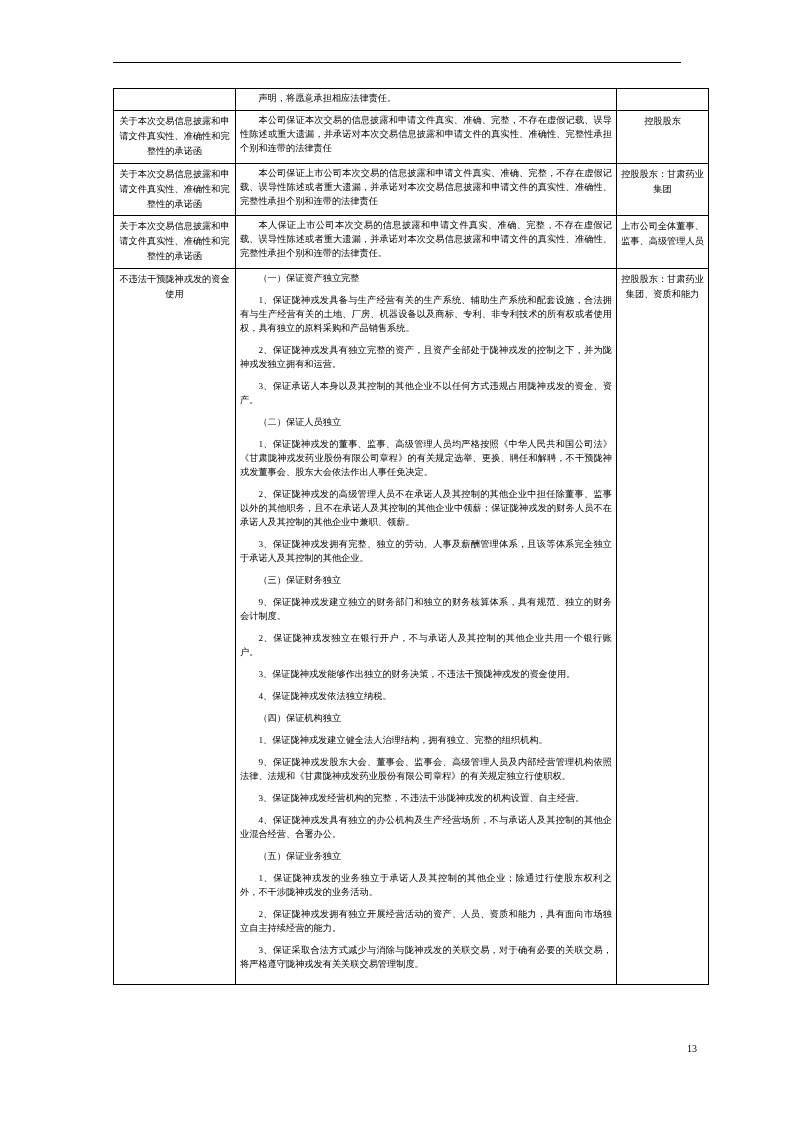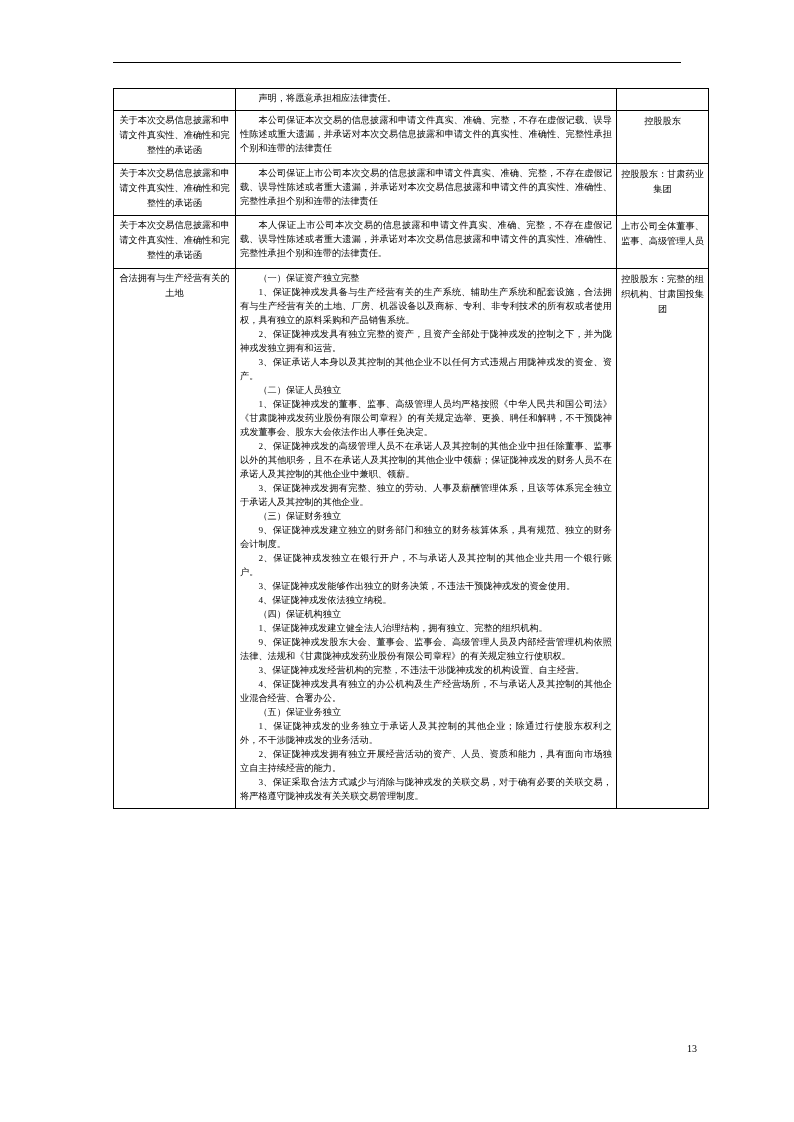--- a/index.html
+++ b/index.html
@@ -58,37 +58,36 @@
   .mid {
     vertical-align: middle;
   }
   .p {
     margin: 0;
     text-indent: 2em;
   }
   .item-text {
     display: block;
     line-height: 1.62;
-    font-family: Liberation Mono, monospace;
   }
   .party-text {
     display: block;
     line-height: 1.62;
   }
   .page-number {
     position: absolute;
     left: 16px;
     top: 1043px;
     width: 681px;
     text-align: right;
     font-size: 10px;
     font-family: "Liberation Serif", serif;
   }
   .cell-block > div + div {
-    margin-top: 0;
+    margin-top: 8px;
   }
 </style>
 </head>
 <body>
 
 <div class="page">
 
   <div class="top-rule"></div>
 
   <table class="doc-table">
@@ -144,21 +143,21 @@
             <div class="p">本人保证上市公司本次交易的信息披露和申请文件真实、准确、完整，不存在虚假记载、误导性陈述或者重大遗漏，并承诺对本次交易信息披露和申请文件的真实性、准确性、完整性承担个别和连带的法律责任。</div>
           </div>
         </td>
         <td class="col-party mid">
           <span class="party-text">上市公司全体董事、监事、高级管理人员</span>
         </td>
       </tr>
 
       <tr>
         <td class="col-item mid">
-          <span class="item-text">合法拥有与生产经营有关的土地</span>
+          <span class="item-text">不违法干预陇神戎发的资金使用</span>
         </td>
         <td class="col-body">
           <div class="cell-block">
             <div class="p">（一）保证资产独立完整</div>
             <div class="p">1、保证陇神戎发具备与生产经营有关的生产系统、辅助生产系统和配套设施，合法拥有与生产经营有关的土地、厂房、机器设备以及商标、专利、非专利技术的所有权或者使用权，具有独立的原料采购和产品销售系统。</div>
             <div class="p">2、保证陇神戎发具有独立完整的资产，且资产全部处于陇神戎发的控制之下，并为陇神戎发独立拥有和运营。</div>
             <div class="p">3、保证承诺人本身以及其控制的其他企业不以任何方式违规占用陇神戎发的资金、资产。</div>
             <div class="p">（二）保证人员独立</div>
             <div class="p">1、保证陇神戎发的董事、监事、高级管理人员均严格按照《中华人民共和国公司法》《甘肃陇神戎发药业股份有限公司章程》的有关规定选举、更换、聘任和解聘，不干预陇神戎发董事会、股东大会依法作出人事任免决定。</div>
             <div class="p">2、保证陇神戎发的高级管理人员不在承诺人及其控制的其他企业中担任除董事、监事以外的其他职务，且不在承诺人及其控制的其他企业中领薪；保证陇神戎发的财务人员不在承诺人及其控制的其他企业中兼职、领薪。</div>
@@ -174,21 +173,21 @@
             <div class="p">3、保证陇神戎发经营机构的完整，不违法干涉陇神戎发的机构设置、自主经营。</div>
             <div class="p">4、保证陇神戎发具有独立的办公机构及生产经营场所，不与承诺人及其控制的其他企业混合经营、合署办公。</div>
             <div class="p">（五）保证业务独立</div>
             <div class="p">1、保证陇神戎发的业务独立于承诺人及其控制的其他企业；除通过行使股东权利之外，不干涉陇神戎发的业务活动。</div>
             <div class="p">2、保证陇神戎发拥有独立开展经营活动的资产、人员、资质和能力，具有面向市场独立自主持续经营的能力。</div>
             <div class="p">3、保证采取合法方式减少与消除与陇神戎发的关联交易，对于确有必要的关联交易，将严格遵守陇神戎发有关关联交易管理制度。</div>
             <div class="p"></div>
           </div>
         </td>
         <td class="col-party mid">
-          <span class="party-text">控股股东：完整的组织机构、甘肃国投集团</span>
+          <span class="party-text">控股股东：甘肃药业集团、资质和能力</span>
         </td>
       </tr>
     </tbody>
   </table>
 
   <div class="page-number">13</div>
 
 </div>
 
 </body></html>

